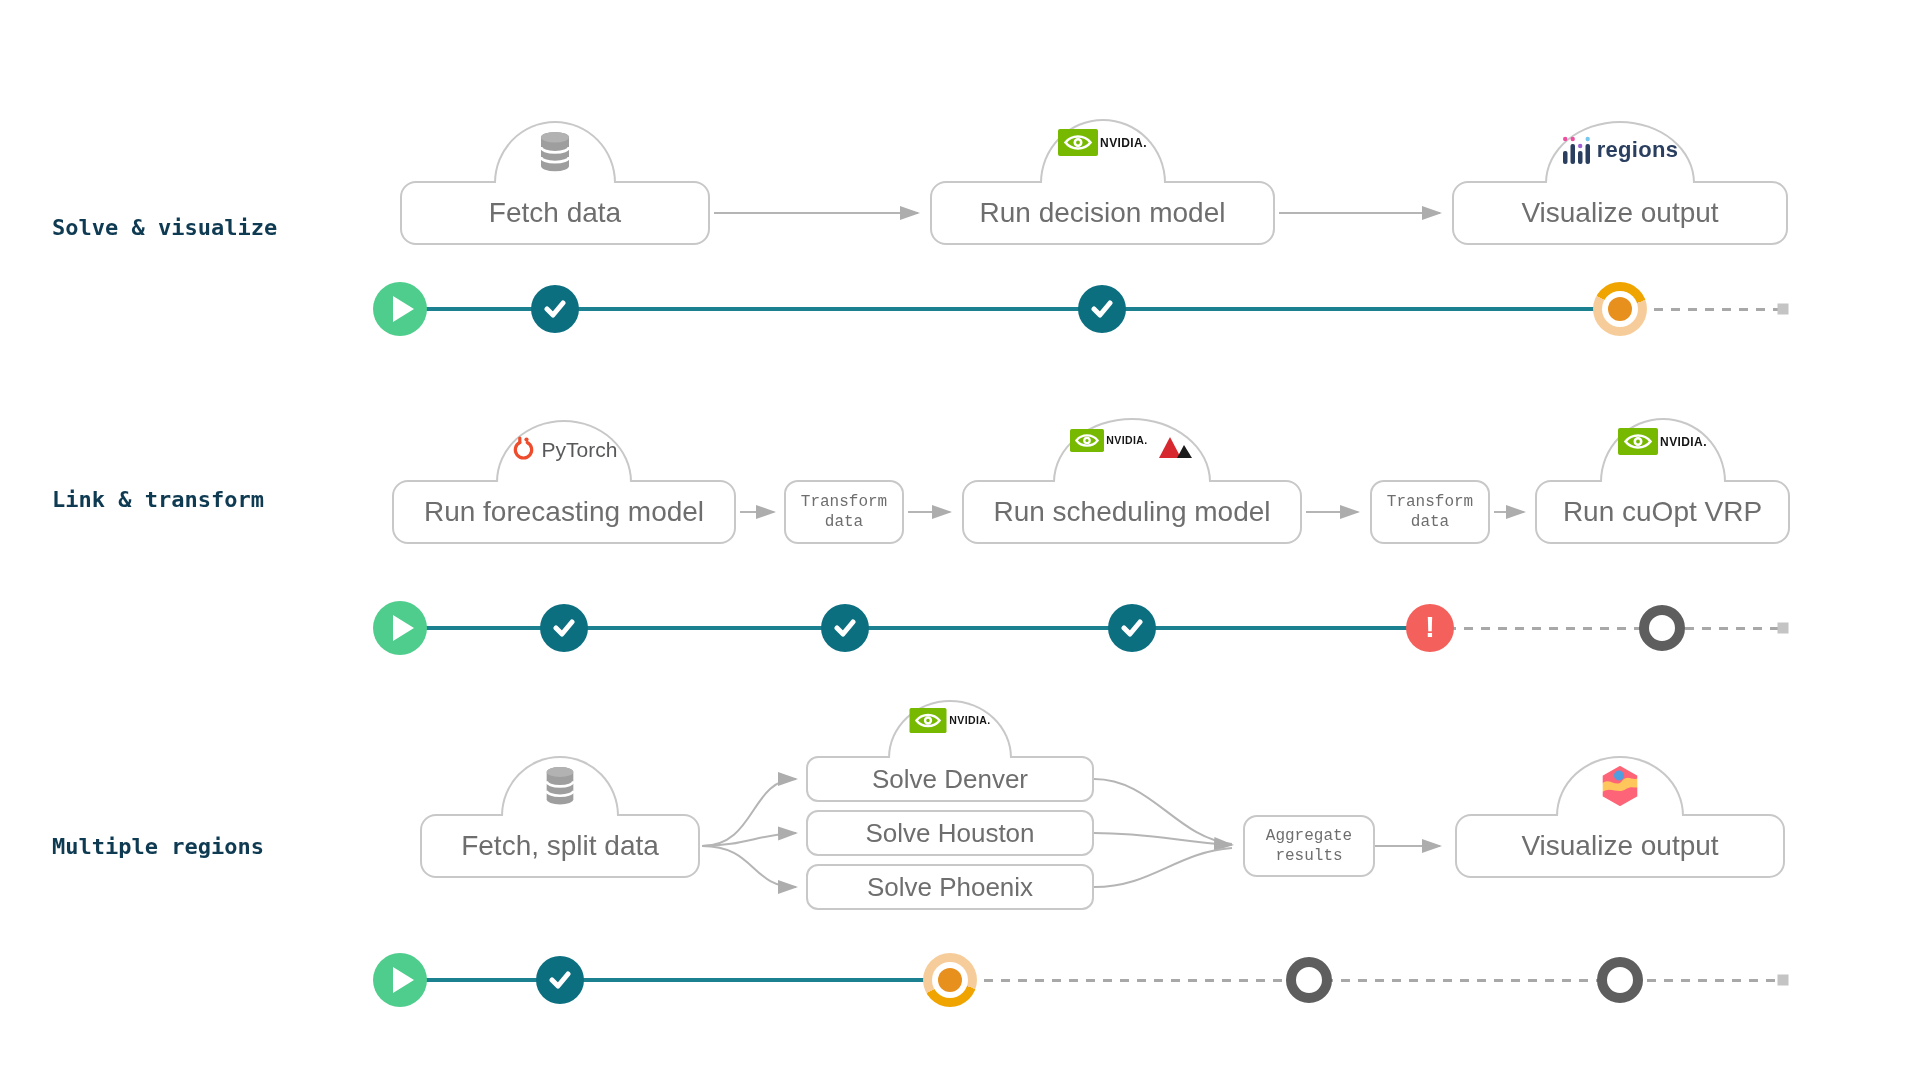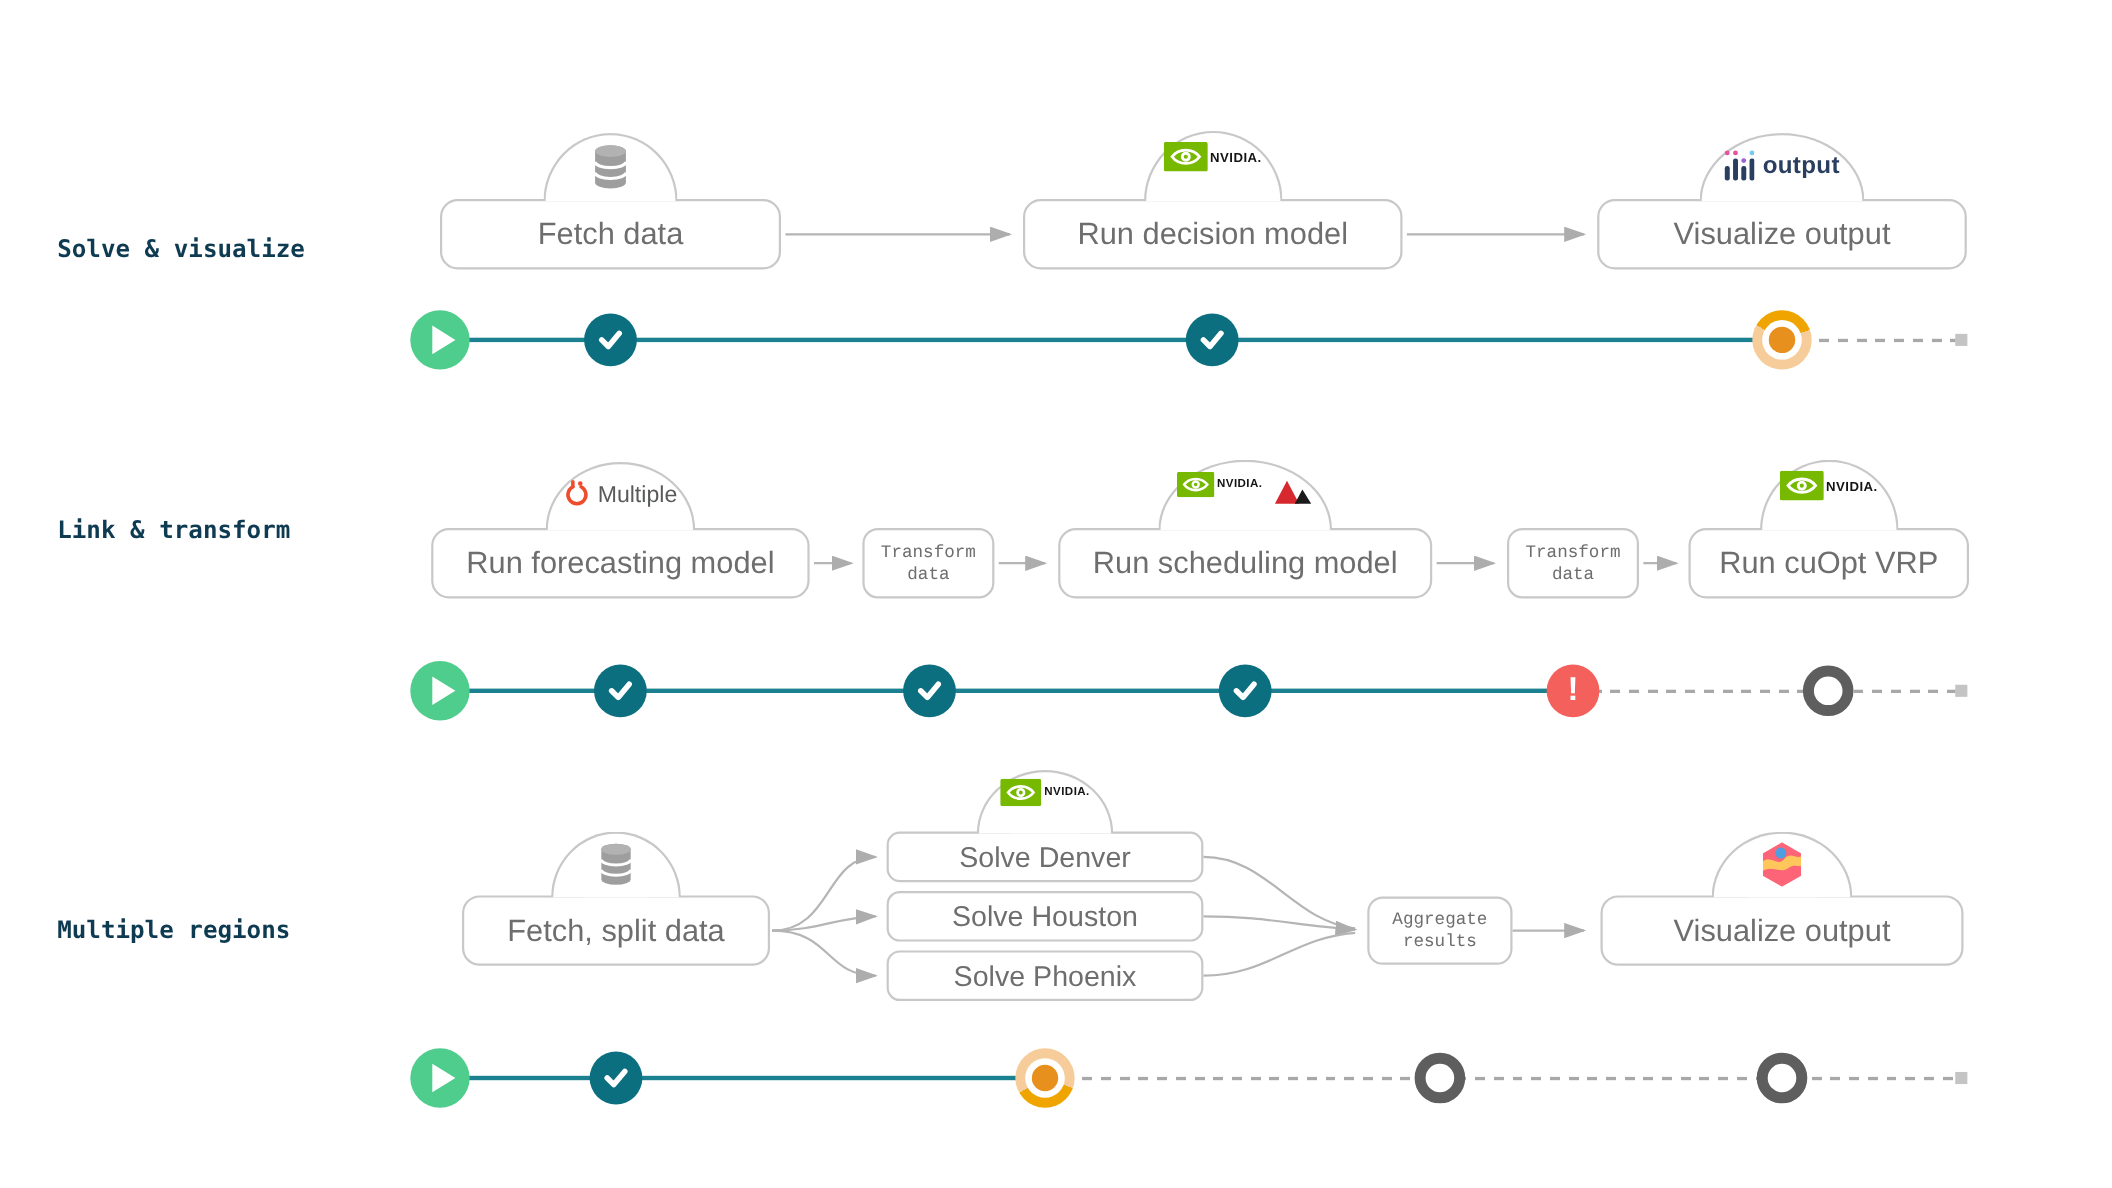--- a/index.html
+++ b/index.html
@@ -131,21 +131,21 @@
             <rect x="1" y="16" width="4.5" height="13" rx="2"></rect>
             <rect x="8.5" y="9" width="4.5" height="20" rx="2"></rect>
             <rect x="16" y="16" width="4.5" height="13" rx="2"></rect>
             <rect x="23.5" y="9" width="4.5" height="20" rx="2"></rect>
           </g>
           <circle cx="3.2" cy="4" r="2.2" fill="#ec4f9e"></circle>
           <circle cx="10.7" cy="4" r="2.2" fill="#ec4f9e"></circle>
           <circle cx="18.2" cy="11" r="2.2" fill="#9f5fd6"></circle>
           <circle cx="25.7" cy="4" r="2.2" fill="#76c8f0"></circle>
         </svg>
-        <span class="plotly-word">output</span>
+        <span class="plotly-word">regions</span>
       </div>
     </div>
     <div class="body">
         <span class="node-label">Visualize output</span>
       </div>
   </div>
 
   <div class="timeline" style="top:309px">
     <div class="tl-solid" style="left:400px;width:1220px"></div>
     <div class="tl-dash" style="left:1620px;width:158px"></div>
@@ -160,31 +160,31 @@
       <svg width="22" height="18">
           <path d="M3 9 L9 15 L19 3" stroke="#fff" stroke-width="5" fill="none" stroke-linecap="round" stroke-linejoin="round"></path>
         </svg>
     </div>
     <div class="ic ic-run" style="left:1620px">
       <span class="run-gap"></span>
         <span class="run-core"></span>
     </div>
   </div>
 
-  <div class="row-label" style="top:483px">Link &amp; transform</div>
+  <div class="row-label" style="top:499px">Link &amp; transform</div>
 
   <div class="node" style="left:392px;top:480px;width:344px;height:64px">
     <div class="bump" style="width:136px;height:62px;top:-60px">
       <div class="pytorch" style="margin-top:14px">
         <svg width="25" height="28" viewBox="0 0 25 28">
           <path d="M8.8 6.5 A8.2 8.2 0 1 0 16.2 6.5" stroke="#ee4c2c" stroke-width="3.2" fill="none" stroke-linecap="round"></path>
           <line x1="8.8" y1="6.5" x2="8.8" y2="2" stroke="#ee4c2c" stroke-width="3.2" stroke-linecap="round"></line>
           <circle cx="15.5" cy="3.5" r="2.1" fill="#ee4c2c"></circle>
         </svg>
-        <span class="pytorch-word">Multiple</span>
+        <span class="pytorch-word">PyTorch</span>
       </div>
     </div>
     <div class="body">
         <span class="node-label">Run forecasting model</span>
       </div>
   </div>
 
   <div class="node small" style="left:784px;top:480px;width:120px;height:64px">
     <div class="body">
         <span class="node-label">Transform data</span>

